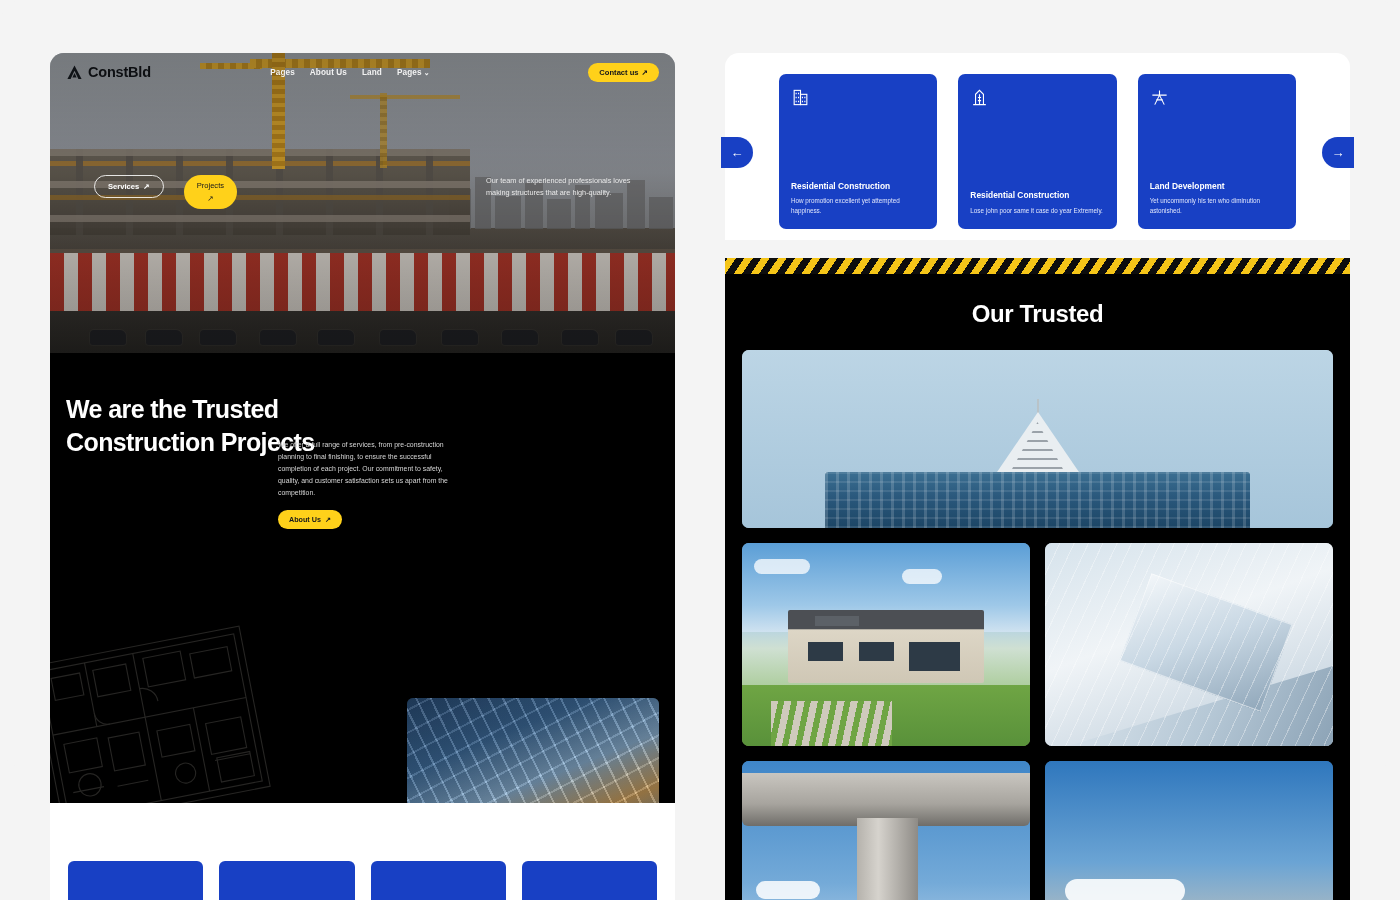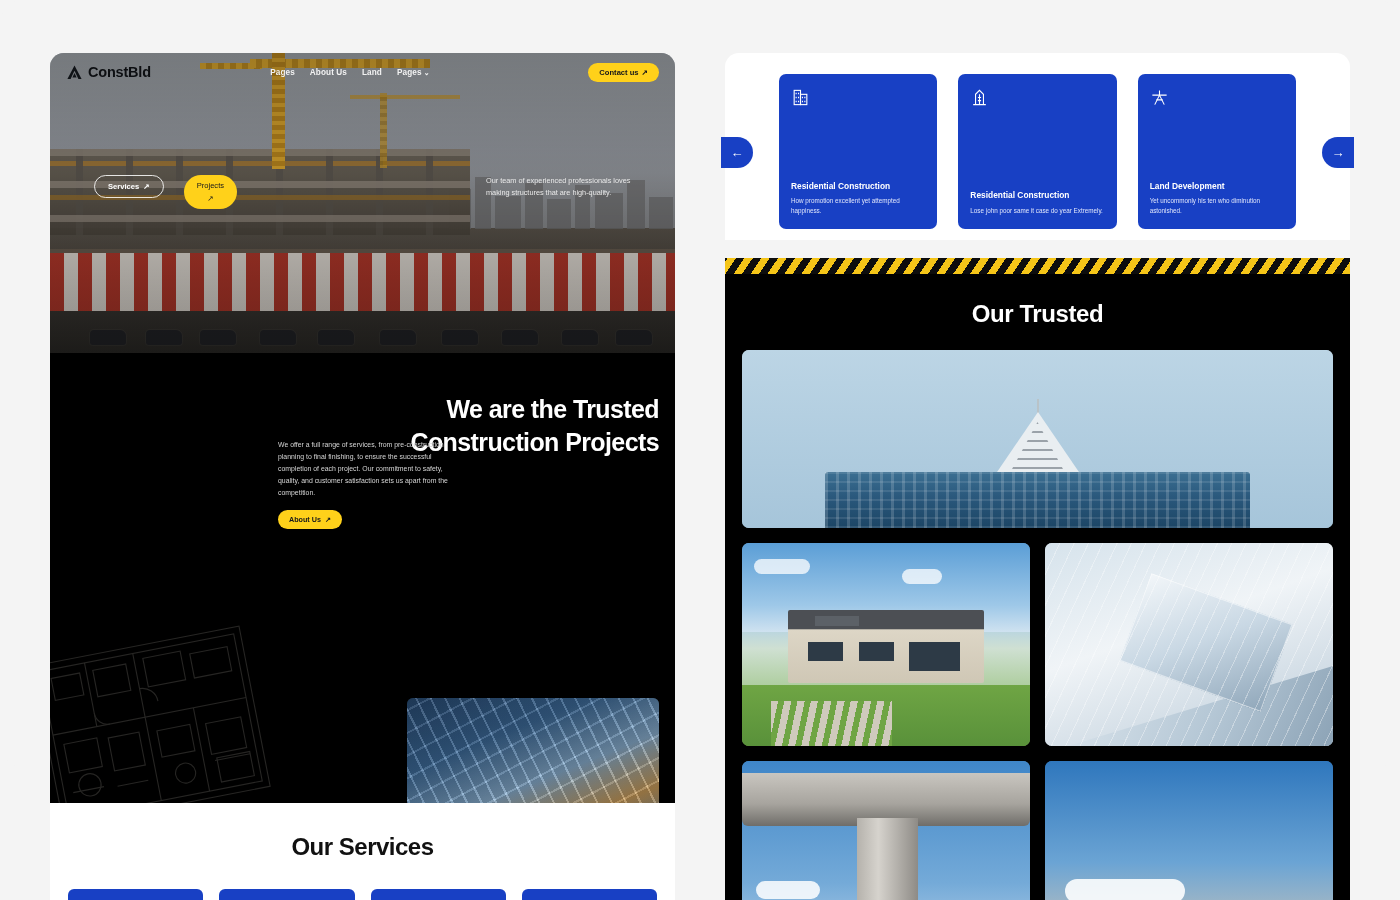--- a/index.html
+++ b/index.html
@@ -83,21 +83,21 @@
     display:inline-flex; align-items:center; gap:4px; white-space:nowrap;
   }
   .pill-outline { border:1px solid rgba(255,255,255,.85); color:#fff; }
   .pill-yellow { background:#ffd11a; color:#16171b; font-weight:400;flex-direction:column; }
   .hero-note { margin-left:auto; width:145px; font-size:7.3px; line-height:1.65; color:#e9e9e9; }
 
   
   .trusted { position:relative; background:#000; padding:40px 0 0 0; height:450px; overflow:hidden; }
   .blueprint { position:absolute; left:-14px; bottom:-16px; width:230px; height:190px; opacity:.16; transform:rotate(-11deg); }
   .trusted-h2 { position:relative; z-index:3; padding:0 16px 0 16px;
-      font-size:25px; line-height:1.33; font-weight:700; color:#fff; letter-spacing:-.6px;text-align:right; }
+      font-size:25px; line-height:1.33; font-weight:700; color:#fff; letter-spacing:-.6px; }
   .trusted-body { position:absolute; left:228px; top:86px; width:178px; z-index:4; }
   .trusted-p { font-size:6.9px; line-height:1.72; color:#d6d6d6; }
   .about-btn { margin-top:12px; background:#ffd11a; color:#16171b; font-size:7.2px; font-weight:700;
       padding:5px 11px; border-radius:20px; display:inline-flex; align-items:center; gap:4px; }
 
   .img-tall {
     position:absolute; right:16px; top:345px; width:252px; height:310px; border-radius:6px; overflow:hidden;
     background:linear-gradient(158deg,#2a4f7a 0%,#3f6fa0 18%,#8fb6d8 33%,#d2a35e 46%,#5b86b4 60%,#1f3a5c 78%,#15263d 100%);
   }
   .img-tall::before{ content:''; position:absolute; inset:0;
@@ -328,21 +328,20 @@
           <span>About Us</span>
           <span>↗</span>
         </span>
       </div>
 
       <div class="img-tall"></div>
 
     </div>
 
     <div class="services-sec">
-      <div class="sec-title">Our Services</div>
       <div class="svc-row">
         <div class="svc-card-sm">
           
         </div>
         <div class="svc-card-sm">
           
         </div>
         <div class="svc-card-sm">
           
         </div>

